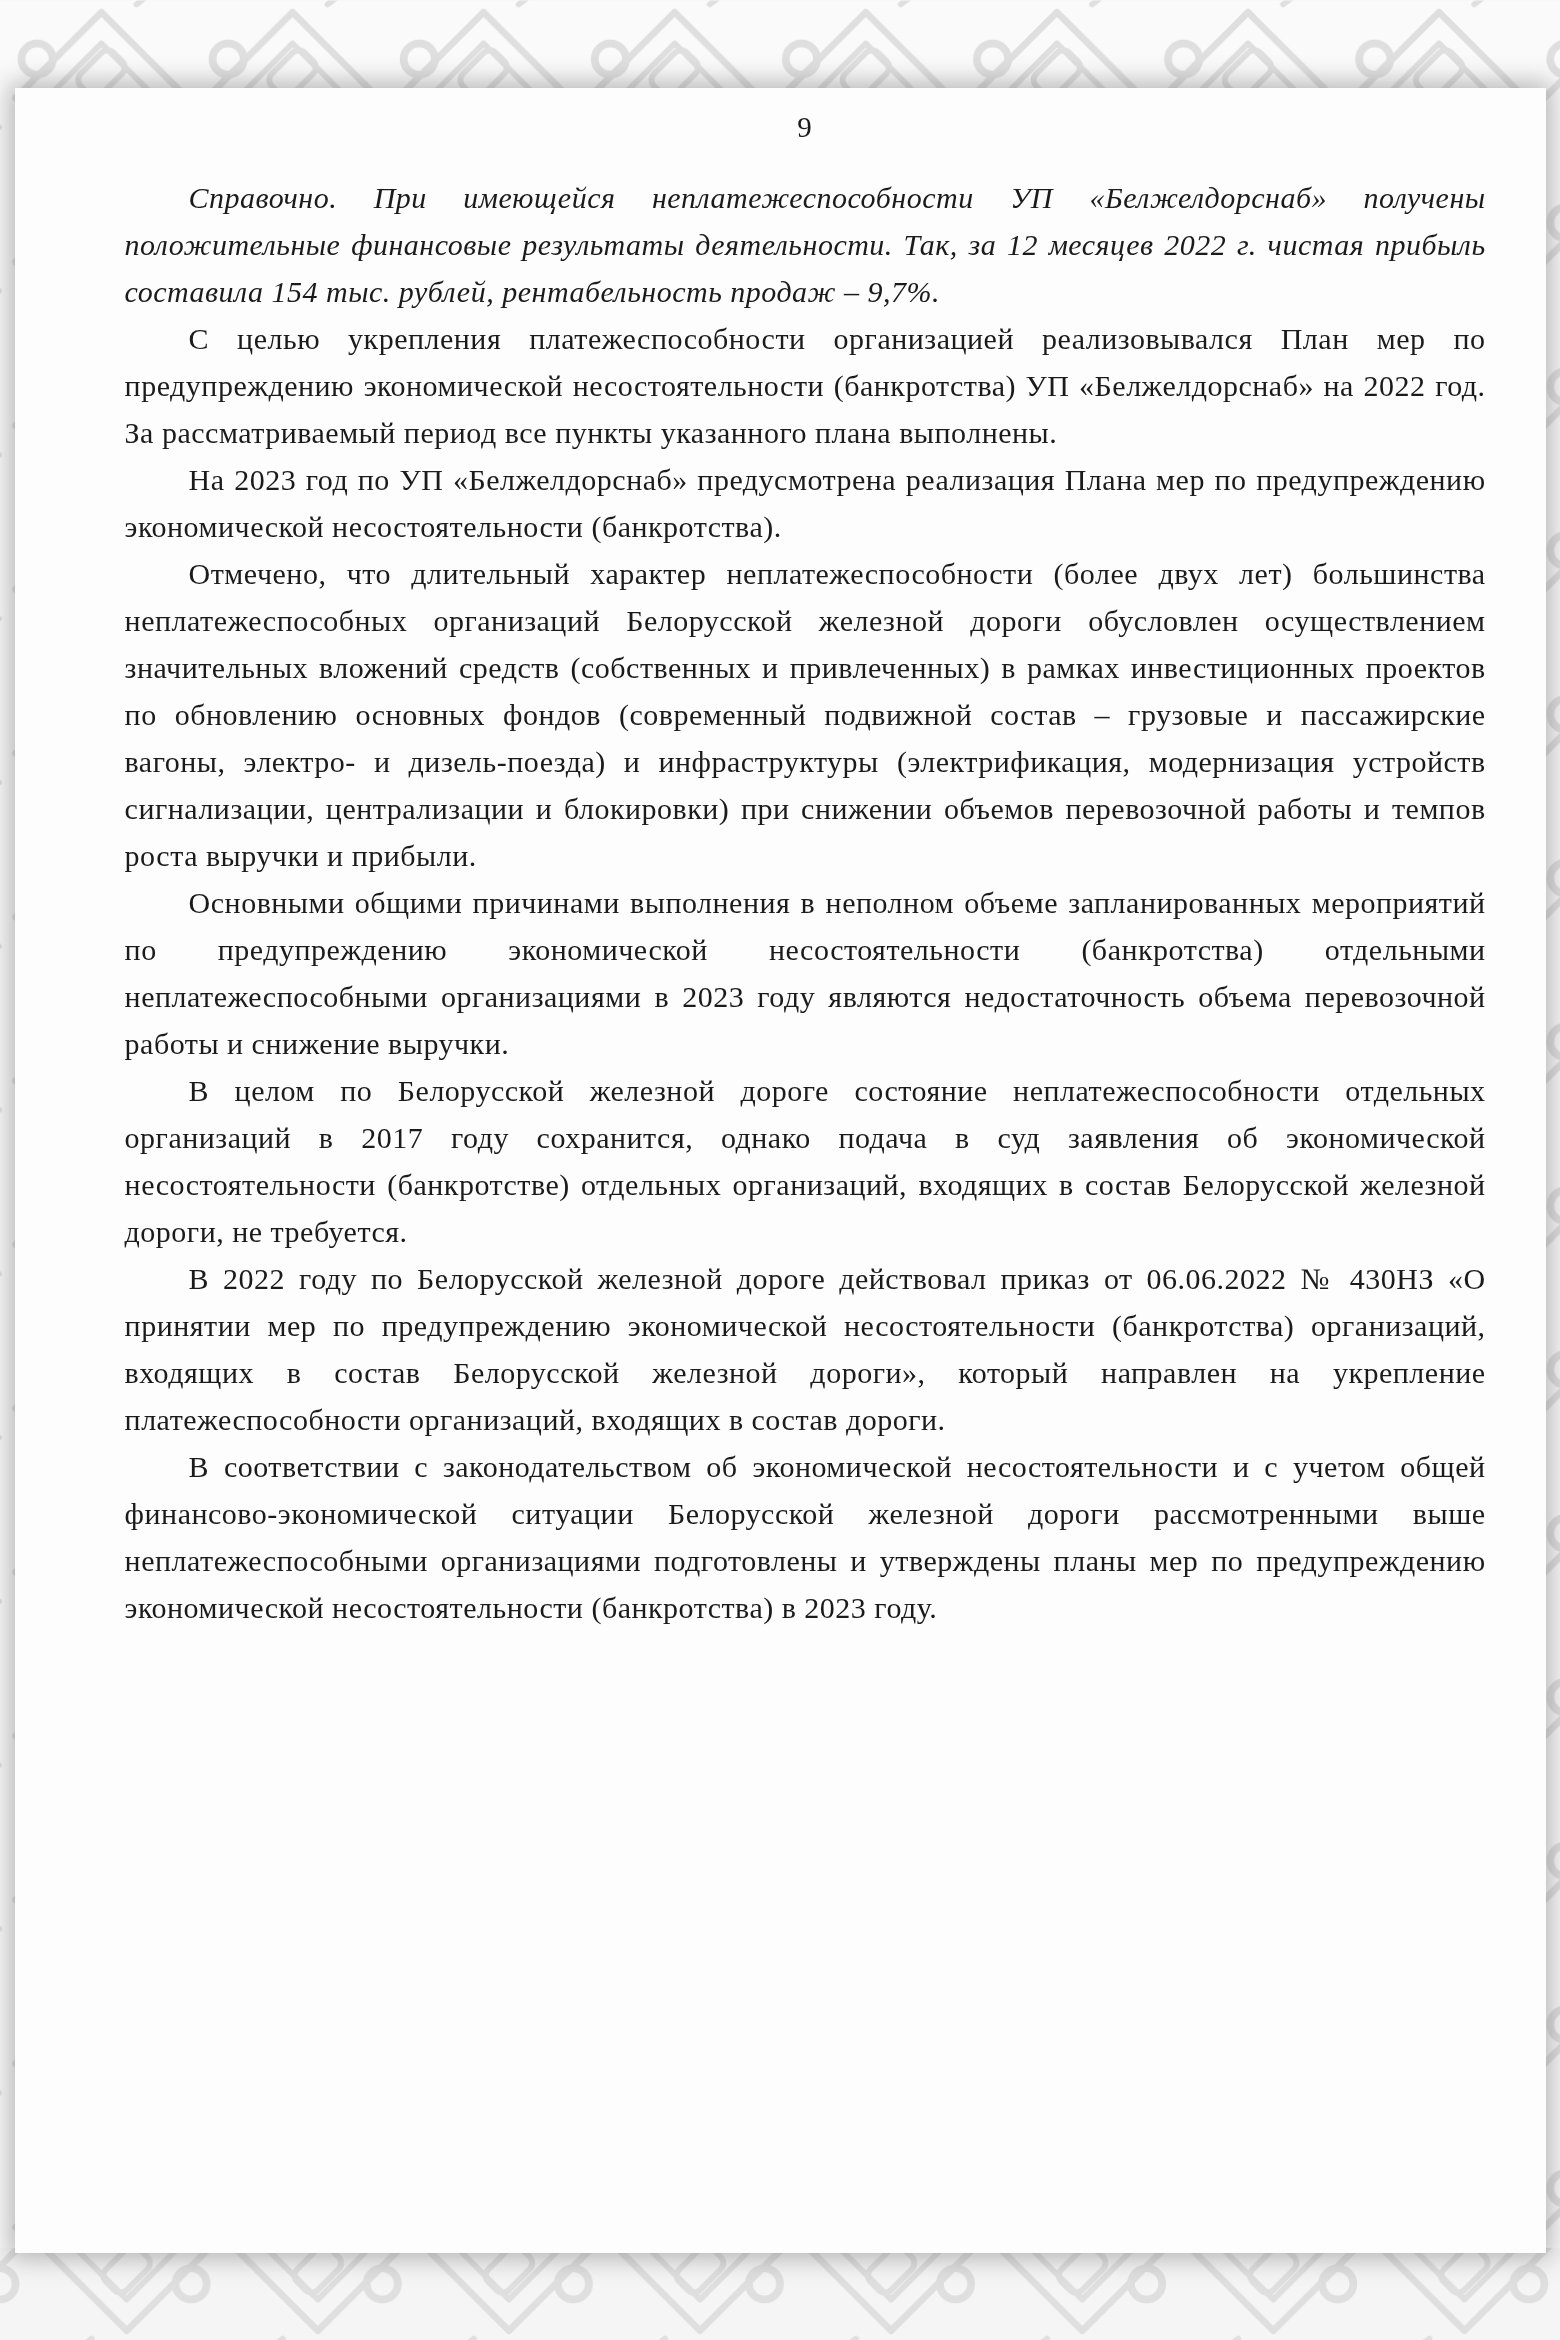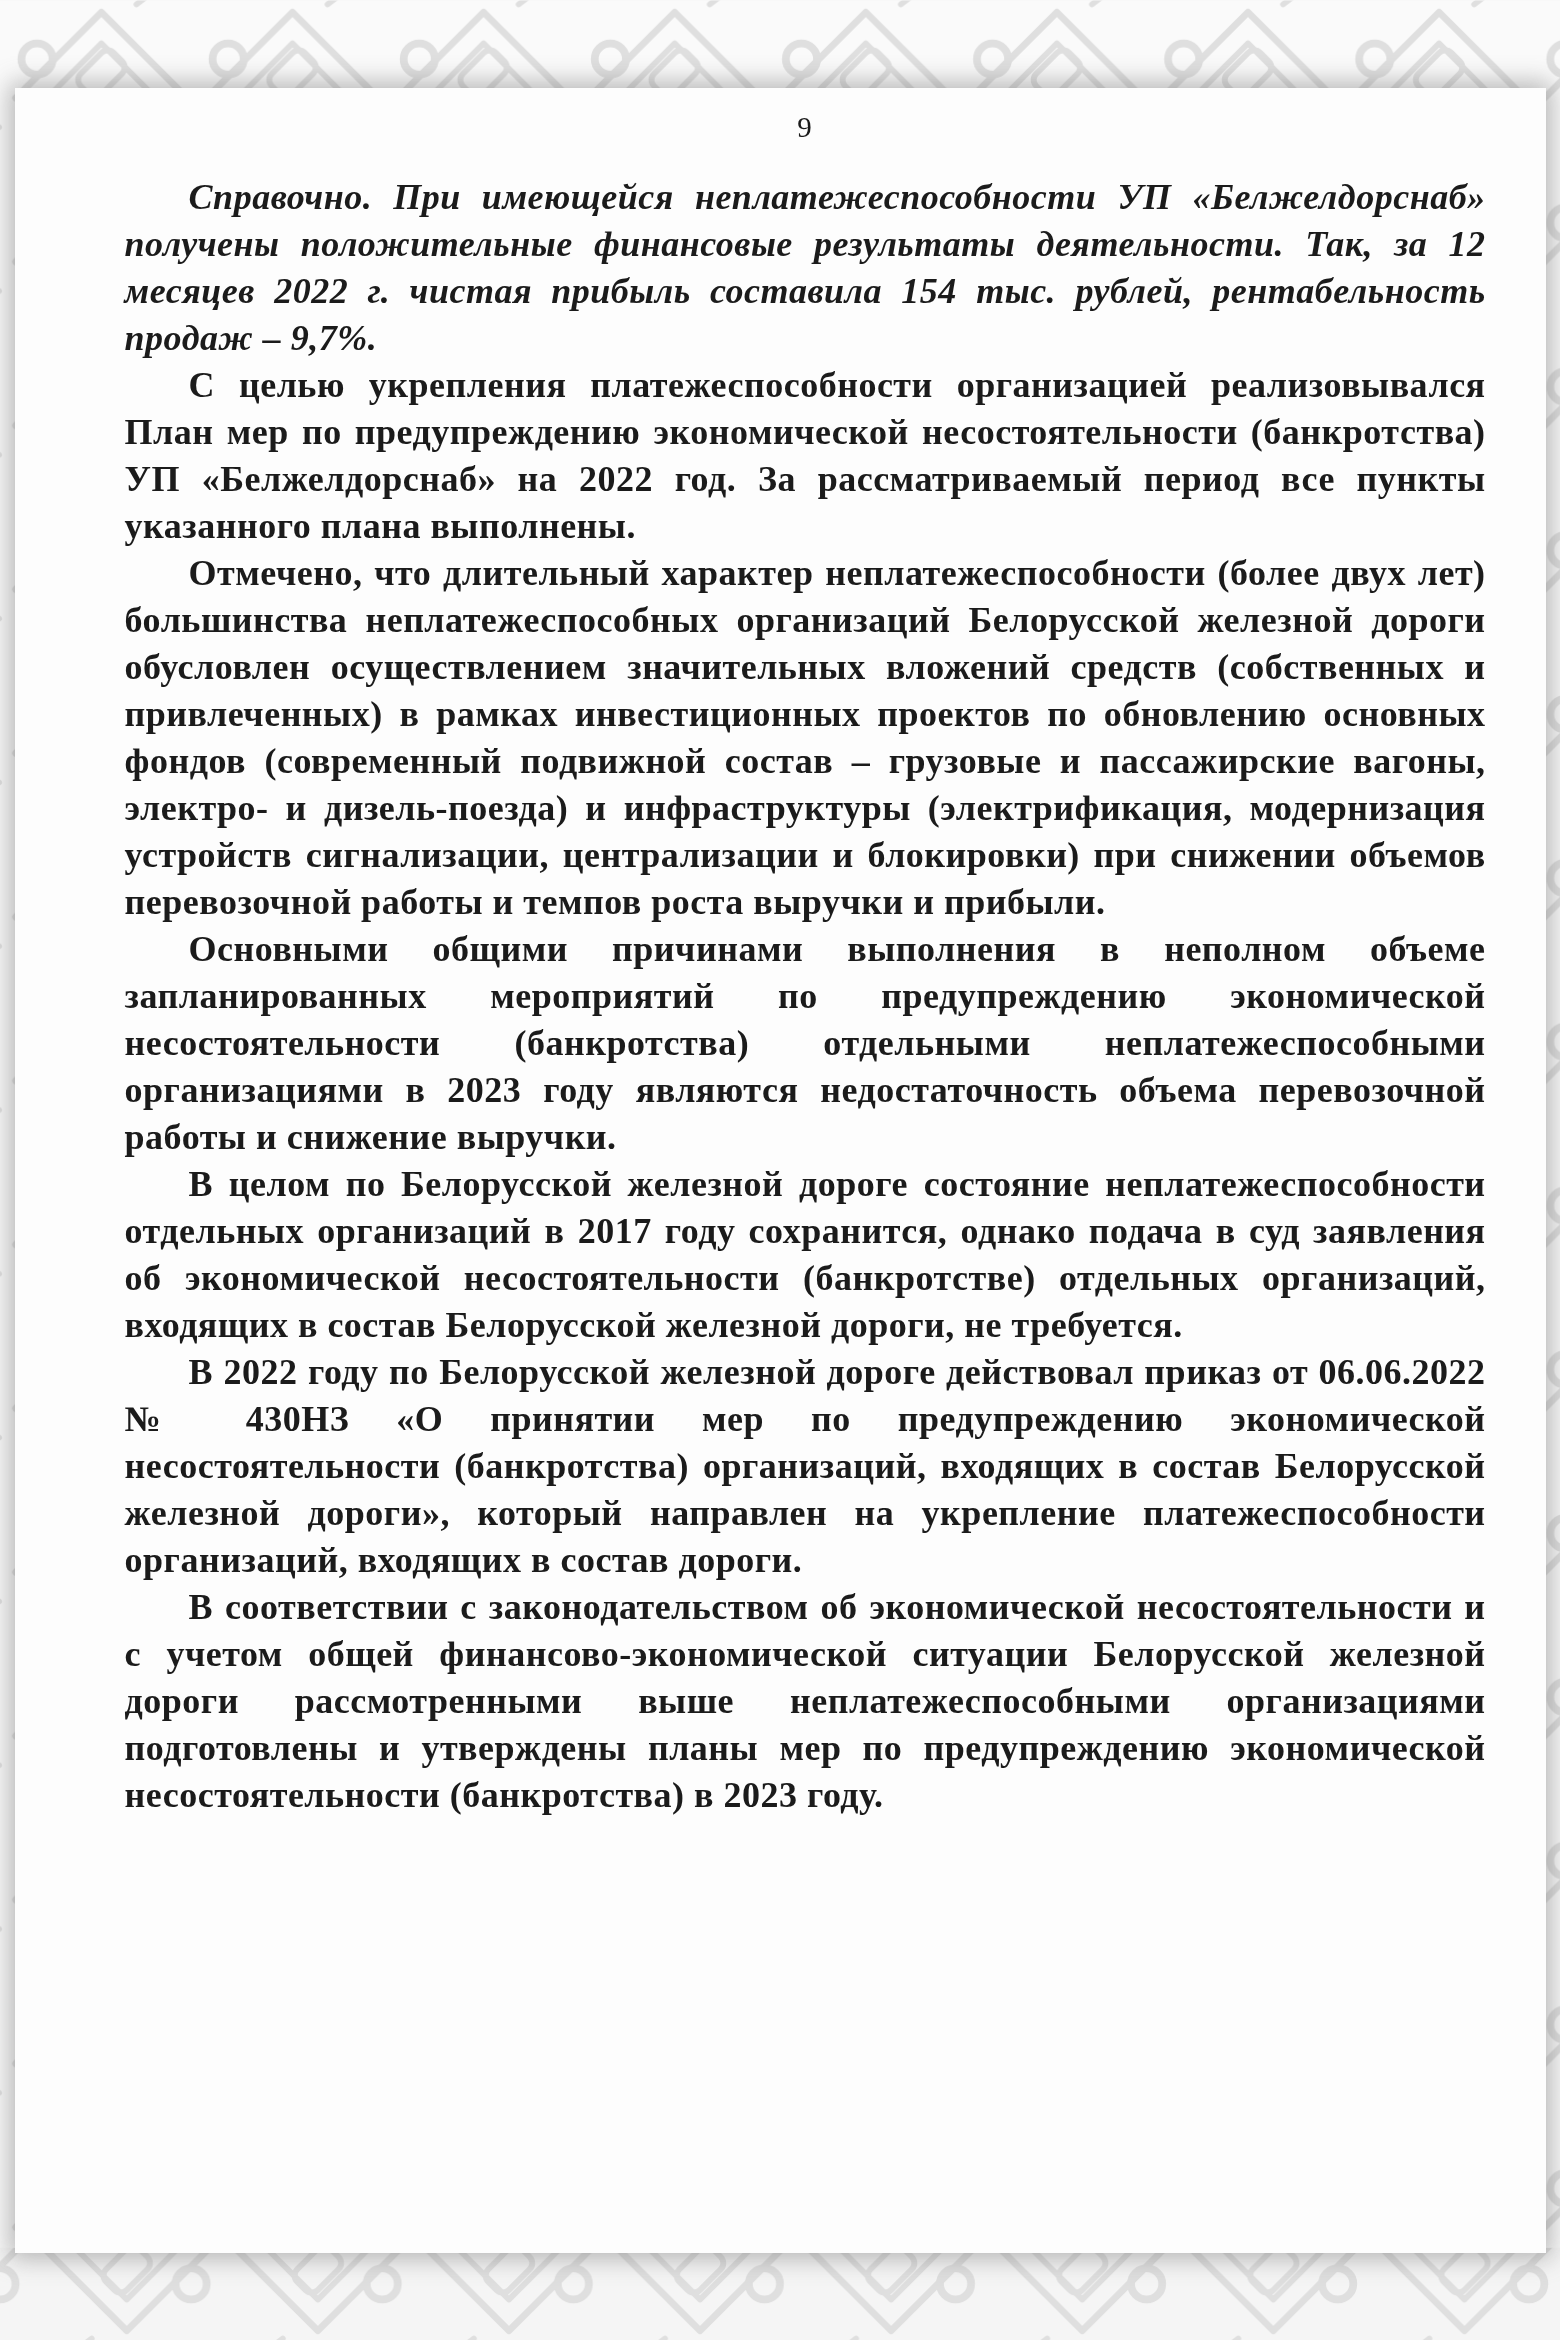--- a/index.html
+++ b/index.html
@@ -36,27 +36,26 @@
   .page-number {
     text-align: center;
     font-size: 29px;
     line-height: 35px;
     color: #1b1b1b;
     margin: 0 0 29px 0;
     letter-spacing: 1px;
   }
   .body-text p {
     margin: 0;
-    font-size: 36px;
+    font-size: 30px;
     line-height: 47px;
     letter-spacing: 0.5px;
     color: #1b1b1b;
     text-align: justify;
     text-indent: 64px;
-    font-weight: bold;
   }
   .body-text p.italic {
     font-style: italic;
   }
 </style>
 </head>
 <body>
 
 <div class="stage">
 
@@ -83,20 +82,21 @@
     <rect x="0" y="2305" width="1600" height="95" fill="#f5f5f5"></rect>
     <rect x="0" y="2305" width="1600" height="95" fill="url(#ornFlip)" opacity="0.9"></rect>
   </svg>
 
   <div class="page">
     <div class="page-number">9</div>
 
     <div class="body-text">
       <p class="italic">Справочно. При имеющейся неплатежеспособности УП «Белжелдорснаб» получены положительные финансовые результаты деятельности. Так, за 12 месяцев 2022 г. чистая прибыль составила 154 тыс. рублей, рентабельность продаж – 9,7%.</p>
       <p>С целью укрепления платежеспособности организацией реализовывался План мер по предупреждению экономической несостоятельности (банкротства) УП «Белжелдорснаб» на 2022 год. За рассматриваемый период все пункты указанного плана выполнены.</p>
+      <p>На 2023 год по УП «Белжелдорснаб» предусмотрена реализация Плана мер по предупреждению экономической несостоятельности (банкротства).</p>
       <p>Отмечено, что длительный характер неплатежеспособности (более двух лет) большинства неплатежеспособных организаций Белорусской железной дороги обусловлен осуществлением значительных вложений средств (собственных и привлеченных) в рамках инвестиционных проектов по обновлению основных фондов (современный подвижной состав – грузовые и пассажирские вагоны, электро- и дизель-поезда) и инфраструктуры (электрификация, модернизация устройств сигнализации, централизации и блокировки) при снижении объемов перевозочной работы и темпов роста выручки и прибыли.</p>
       <p>Основными общими причинами выполнения в неполном объеме запланированных мероприятий по предупреждению экономической несостоятельности (банкротства) отдельными неплатежеспособными организациями в 2023 году являются недостаточность объема перевозочной работы и снижение выручки.</p>
       <p>В целом по Белорусской железной дороге состояние неплатежеспособности отдельных организаций в 2017 году сохранится, однако подача в суд заявления об экономической несостоятельности (банкротстве) отдельных организаций, входящих в состав Белорусской железной дороги, не требуется.</p>
       <p>В 2022 году по Белорусской железной дороге действовал приказ от 06.06.2022 № 430НЗ «О принятии мер по предупреждению экономической несостоятельности (банкротства) организаций, входящих в состав Белорусской железной дороги», который направлен на укрепление платежеспособности организаций, входящих в состав дороги.</p>
       <p>В соответствии с законодательством об экономической несостоятельности и с учетом общей финансово-экономической ситуации Белорусской железной дороги рассмотренными выше неплатежеспособными организациями подготовлены и утверждены планы мер по предупреждению экономической несостоятельности (банкротства) в 2023 году.</p>
     </div>
   </div>
 
 </div>
 

